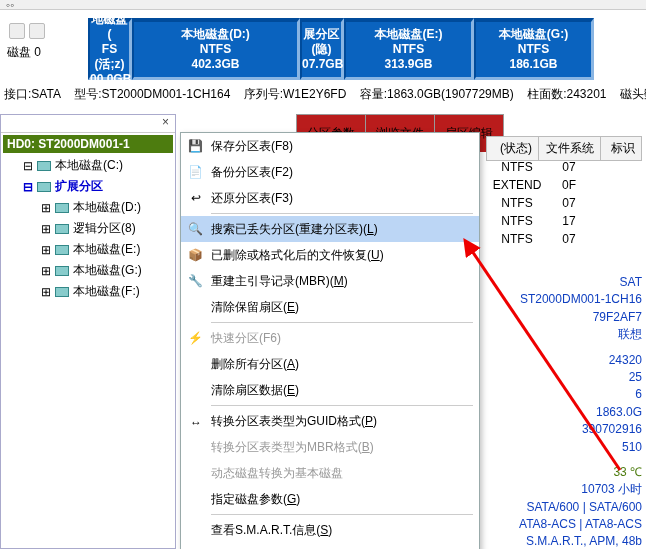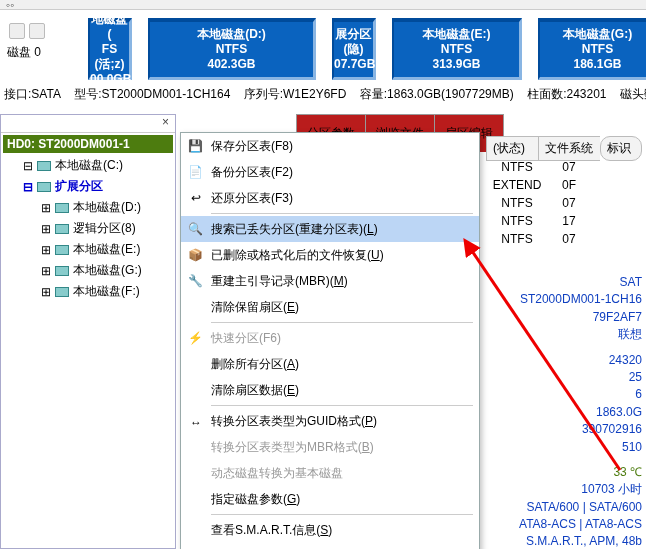--- a/index.html
+++ b/index.html
@@ -3,43 +3,43 @@
 <meta charset="utf-8">
 <style>
   * { box-sizing: border-box; margin: 0; padding: 0; font-family: "Segoe UI", Tahoma, sans-serif; font-size: 12px; }
   body { width: 646px; height: 549px; background: #fff; overflow: hidden; position: relative; }
   .top-chrome { height: 10px; background: #f0f0f0; border-bottom: 1px solid #ccc; padding-left: 6px; font-size: 10px; color: #444; }
   .top-chrome span { font-size:12px; line-height:8px; }
   .toolbar-left { position: absolute; left: 1px; top: 18px; width: 88px; }
   .toolbar-row { display:flex; align-items:center; height:26px; padding-left:8px; gap:4px;}
   .mini-btn { width:16px; height:16px; border:1px solid #bbb; background:#eee; border-radius:2px; }
   .disk-label-row { height:24px; padding-left:6px; color:#000;}
-  .disk-strip { position:absolute; left:88px; right:0; top:18px; height:62px; display:flex; gap:16px; padding-right:8px;}
+  .disk-strip { position:absolute; left:88px; right:0; top:18px; height:62px; display:flex; gap:0; padding-right:8px;}
   .vol { flex:0 0 auto; text-align:center; color:#fff; border:2px solid #004b9b; border-top:4px solid #004b9b; border-right:3px solid #89b5e3; border-bottom:3px solid #89b5e3; background:#0a63bf; display:flex; flex-direction:column; justify-content:center; font-size:11px; line-height:1.25; }
   .vol.small { width:44px; }
   .vol.big { width:168px; }
   .vol.med { width:130px; }
   .vol.med2 { width:120px; }
   .vol b { font-weight:bold; }
   .info-bar { position:absolute; left:4px; top:86px; right:0; height:18px; color:#000; font-size:12px; white-space:nowrap; }
   .info-bar span { margin-right:10px; }
   .body-split { position:absolute; left:0; top:114px; right:0; bottom:0; display:flex; }
   .tree { width:176px; border:1px solid #aac; overflow:hidden; }
   .close-tab { height:18px; border-bottom:1px solid #ccc; text-align:right; padding-right:6px; color:#444;}
   .tree-root { background:#4d7c0f; color:#fff; padding:2px 4px; margin:2px; font-size:12px;font-weight:bold;}
   .tree-node { padding:2px 0 2px 22px; display:flex; align-items:center; gap:4px; white-space:nowrap; }
   .tree-node.active { color:#0000d0; font-weight:bold;}
   .tree-node .disk-ic { width:14px;height:10px;background:#8cc;border:1px solid #388;}
   .right { flex:1; position:relative; }
   .tabs { position:absolute; left:120px; top:0; display:flex;}
   .tab { padding:10px 10px; border:1px solid #999; border-bottom:none; background:#b91c1c; margin-right:-1px; }
   .table-head { position:absolute; right:4px; top:22px; display:flex;}
-  .th { border:1px solid #bbb; border-right:none; padding:3px 6px; background:#f3f3f3; text-align:left;}
+  .th { border:1px solid #bbb; border-right:none; padding:3px 6px; background:#f3f3f3; text-align:right;}
   .th:last-child{border-right:1px solid #bbb;}
-  .th.a{width:52px;} .th.b{width:62px;} .th.c{width:42px;border-radius:10px;}
+  .th.a{width:52px;} .th.b{width:62px;} .th.c{width:42px;}
   .rows { position:absolute; right:4px; top:44px; width:156px;}
   .tr { display:flex;}
   .td{ text-align:center; padding:2px 6px;}
   .td.b{width:62px;} .td.c{width:42px;}
   .info-block { position:absolute; right:4px; top:160px; width:160px; text-align:right; color:#1040c0; font-size:12px; line-height:1.45;}
   .info-block .blk { margin-bottom:8px;}
   .info-block .red{color:#4d7c0f;}
   
   .ctx { position:absolute; left:180px; top:132px; width:300px; background:#fff; border:1px solid #9aa; box-shadow:2px 3px 6px rgba(0,0,0,.25); z-index:50;}
   .ctx .row { display:flex; align-items:center; height:26px; padding-right:8px;}

